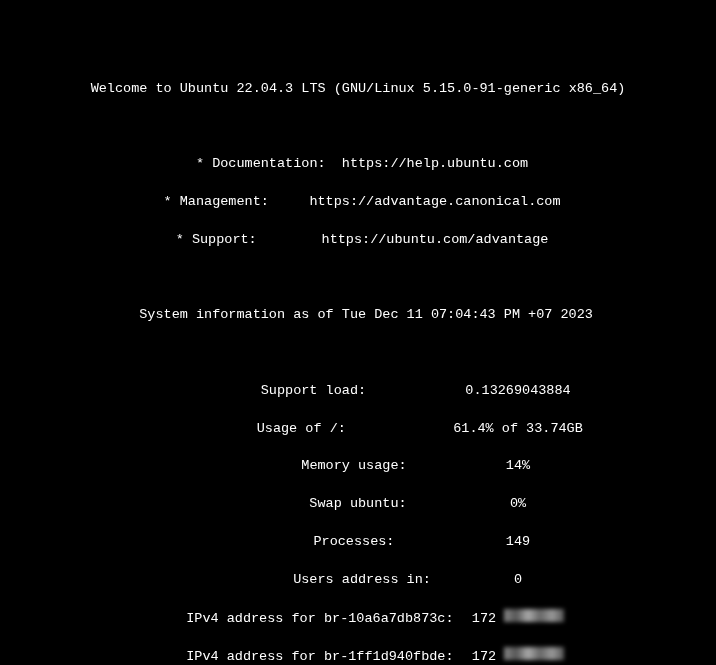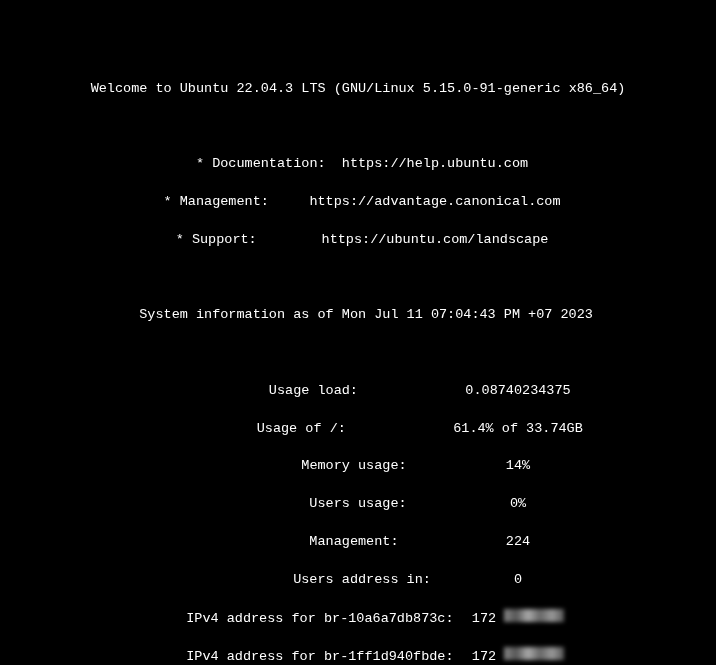--- a/index.html
+++ b/index.html
@@ -34,29 +34,29 @@
   </style>
 </head>
 <body>
 
 
 
 <div class="line">Welcome to Ubuntu 22.04.3 LTS (GNU/Linux 5.15.0-91-generic x86_64)</div>
 <div class="line"> </div>
 <div class="line"><span> * Documentation:  </span><span>https://help.ubuntu.com</span></div>
 <div class="line"><span> * Management:     </span><span>https://advantage.canonical.com</span></div>
-<div class="line"><span> * Support:        </span><span>https://ubuntu.com/landscape</span></div>
+<div class="line"><span> * Support:        </span><span>https://ubuntu.com/advantage</span></div>
 <div class="line"> </div>
-<div class="line">  System information as of Mon Jul 11 07:04:43 PM +07 2023</div>
+<div class="line">  System information as of Tue Dec 11 07:04:43 PM +07 2023</div>
 <div class="line"> </div>
-<div class="line"><span style="display:inline-block;width:320px">  Usage load:</span><span>0.08740234375</span></div>
+<div class="line"><span style="display:inline-block;width:320px">  Support load:</span><span>0.13269043884</span></div>
 <div class="line"><span style="display:inline-block;width:320px">  Usage of /:</span><span>61.4% of 33.74GB</span></div>
 <div class="line"><span style="display:inline-block;width:320px">  Memory usage:</span><span>14%</span></div>
-<div class="line"><span style="display:inline-block;width:320px">  Users usage:</span><span>0%</span></div>
-<div class="line"><span style="display:inline-block;width:320px">  Management:</span><span>224</span></div>
+<div class="line"><span style="display:inline-block;width:320px">  Swap ubuntu:</span><span>0%</span></div>
+<div class="line"><span style="display:inline-block;width:320px">  Processes:</span><span>149</span></div>
 <div class="line"><span style="display:inline-block;width:320px">  Users address in:</span><span>0</span></div>
 <div class="line"><span style="display:inline-block;width:320px">  IPv4 address for br-10a6a7db873c:</span><span>172</span> <span class="blur short"></span></div>
 <div class="line"><span style="display:inline-block;width:320px">  IPv4 address for br-1ff1d940fbde:</span><span>172</span> <span class="blur short"></span></div>
 
 
 
 
 
 
 

